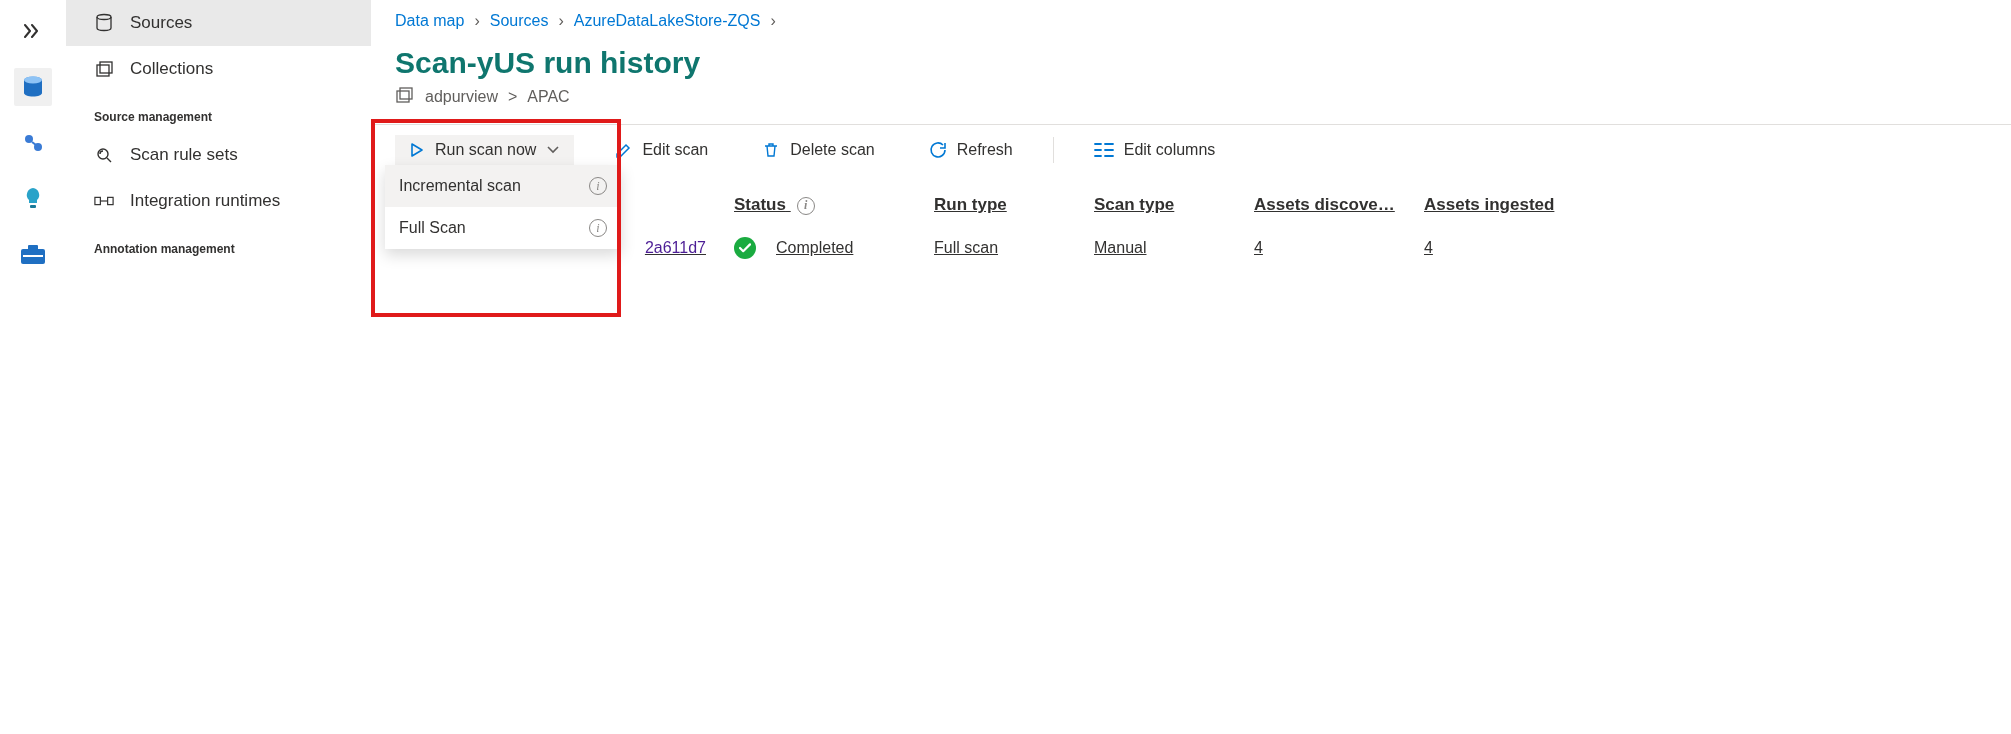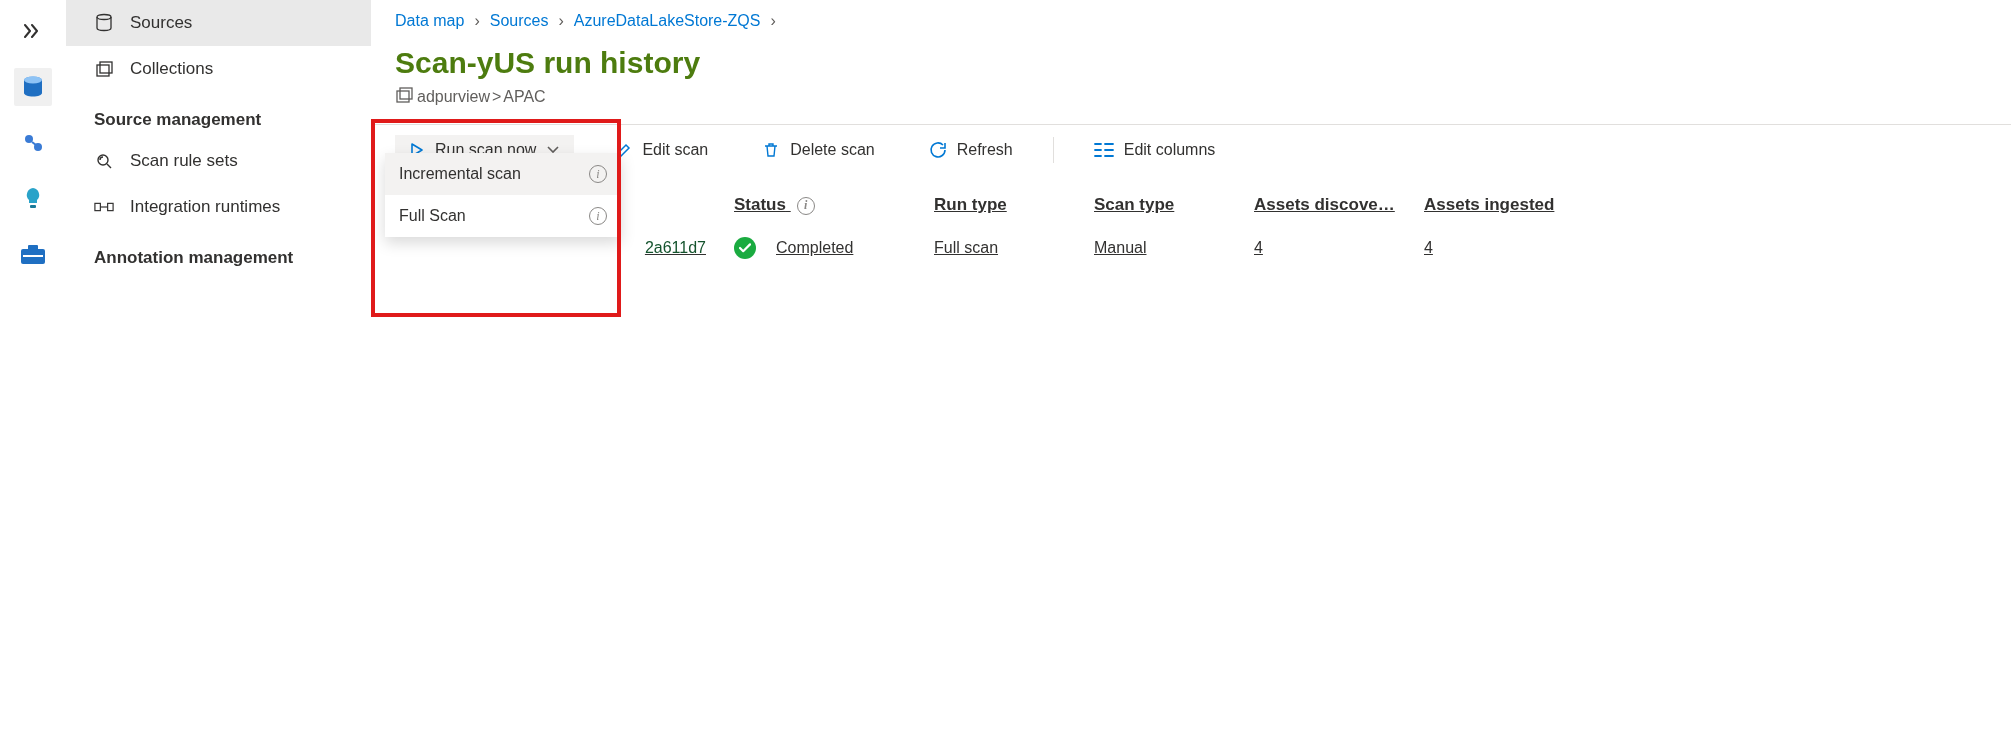--- a/index.html
+++ b/index.html
@@ -63,21 +63,21 @@
   }
   .nav-item .nav-icon {
     width: 20px;
     height: 20px;
     display:flex;
     align-items:center;
     justify-content:center;
   }
   .nav-section-header {
     padding: 18px 0 8px 28px;
-    font-size: 17px;
+    font-size: 12px;
     font-weight: 600;
     color: #323130;
   }
 
   
   .main {
     flex: 1;
     display: flex;
     flex-direction: column;
     min-width: 0;
@@ -93,26 +93,26 @@
   .breadcrumb .sep {
     color: #605e5c;
   }
   .title-row {
     padding: 10px 24px 0 24px;
   }
   .title-row h1 {
     margin: 0;
     font-size: 30px;
     font-weight: 600;
-    color: #4d7c0f;
+    color: #0f766e;
   }
   .path-row {
     display:flex;
     align-items:center;
-    gap: 2px;
+    gap: 10px;
     padding: 6px 24px 16px 24px;
     color: #605e5c;
     font-size: 16px;
     border-bottom: none;
   }
 
   .divider-h {
     height: 1px;
     background: #e1dfdd;
     margin: 0;
@@ -144,21 +144,21 @@
     background:#f3f2f1;
     padding: 8px 14px;
     display:flex;
     align-items:center;
     gap:10px;
   }
 
   
   .dropdown {
     position:absolute;
-    top:28px;
+    top:40px;
     left:14px;
     width: 236px;
     background:#ffffff;
     box-shadow: 0 6px 14px rgba(0,0,0,.15);
     z-index: 2;
   }
   .dropdown .dd-item {
     display:flex;
     align-items:center;
     justify-content:space-between;
@@ -221,21 +221,21 @@
     display:flex;
     align-items:center;
     gap:20px;
   }
   .status-check {
     width:22px; height:22px; border-radius:50%;
     background:#1aab40;
     display:flex; align-items:center; justify-content:center;
   }
   .link-cell {
-    color:#14532d;
+    color:#4c1d95;
   }
   .th-info {
     display:inline-flex;
     vertical-align: middle;
     margin-left:6px;
   }
 
   col.c1 { width: 330px; }
   col.c2 { width: 200px; }
   col.c3 { width: 160px; }

